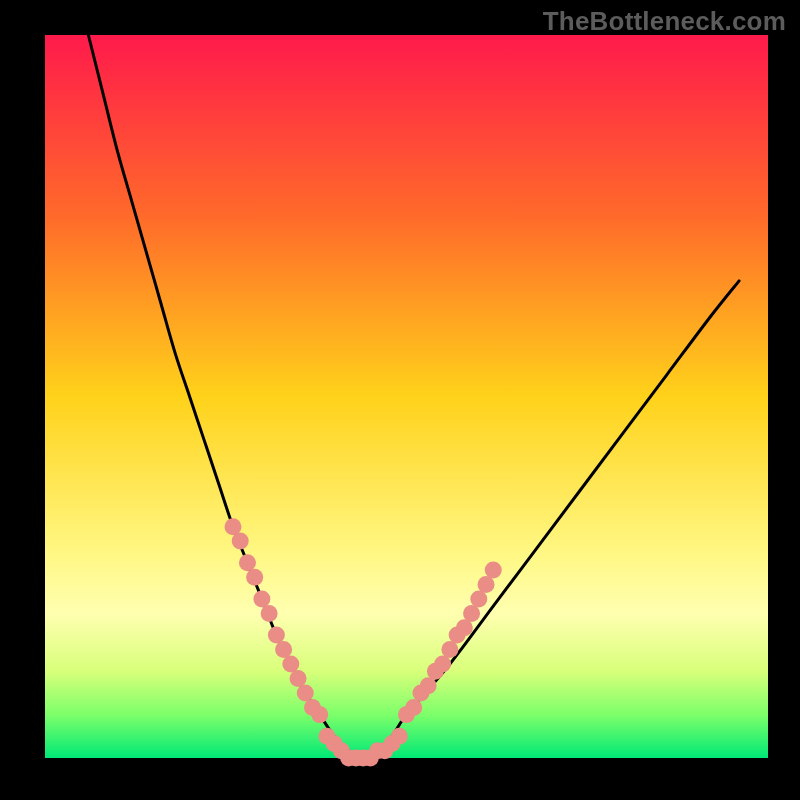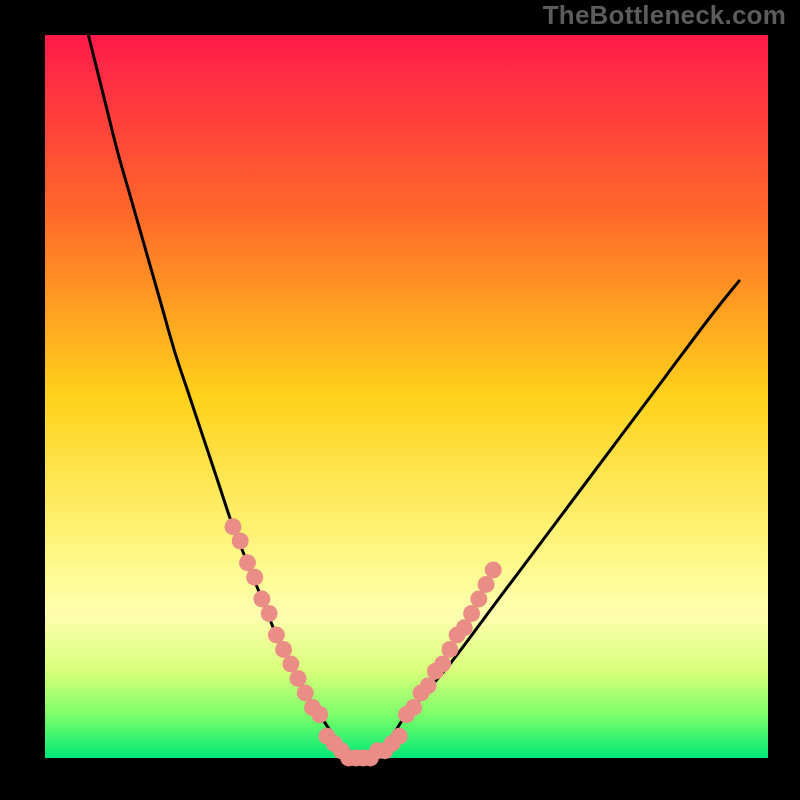--- a/index.html
+++ b/index.html
@@ -12,21 +12,21 @@
     font-family: Arial, Helvetica, sans-serif;
   }
   .frame {
     position: relative;
     width: 800px;
     height: 800px;
     background: #000;
   }
   .watermark {
     position: absolute;
-    top: 0;
+    top: 6px;
     right: 14px;
     color: #5c5c5c;
     font-size: 26px;
     font-weight: 600;
     letter-spacing: 0.2px;
     z-index: 5;
     margin-left: 20px;
   }
   svg {
     position: absolute;

